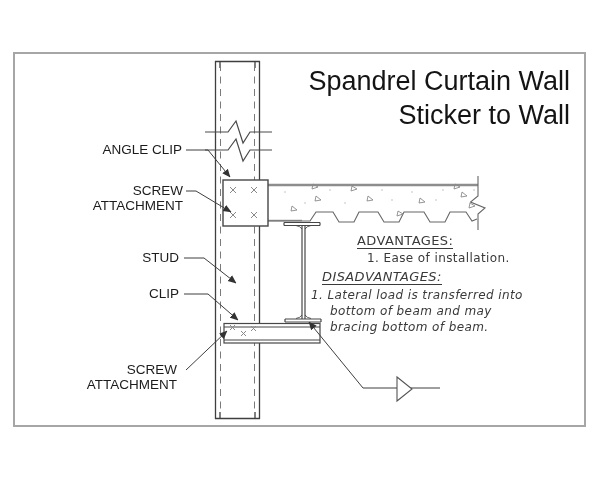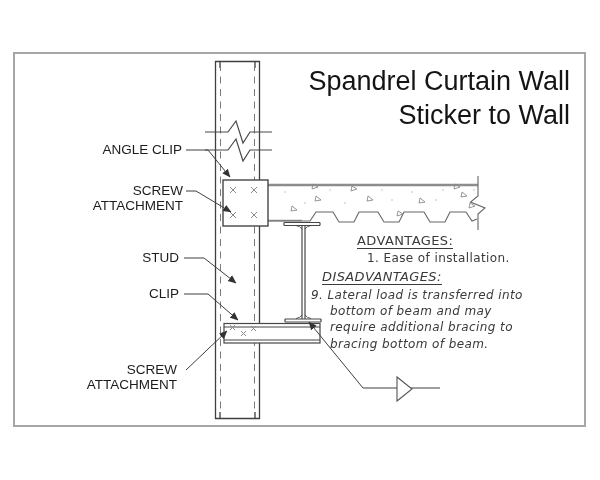--- a/index.html
+++ b/index.html
@@ -175,19 +175,18 @@
 
   <div class="note note-head" style="left:357px;top:233px;">
     <span class="ul">ADVANTAGES:</span>
   </div>
   <div class="note note-body" style="left:367px;top:251px;">1. Ease of installation.</div>
 
   <div class="note note-head italic" style="left:322px;top:269px;">
     <span class="ul">DISADVANTAGES:</span>
   </div>
   <div class="note note-body italic dis-lines" style="left:311px;top:287px;">
-    <div>9. Lateral load is transferred into</div>
+    <div>1. Lateral load is transferred into</div>
     <div class="indent">bottom of beam and may</div>
-    <div class="indent">require additional bracing to</div>
     <div class="indent">bracing bottom of beam.</div>
   </div>
 
 </div>
 
 </body></html>

